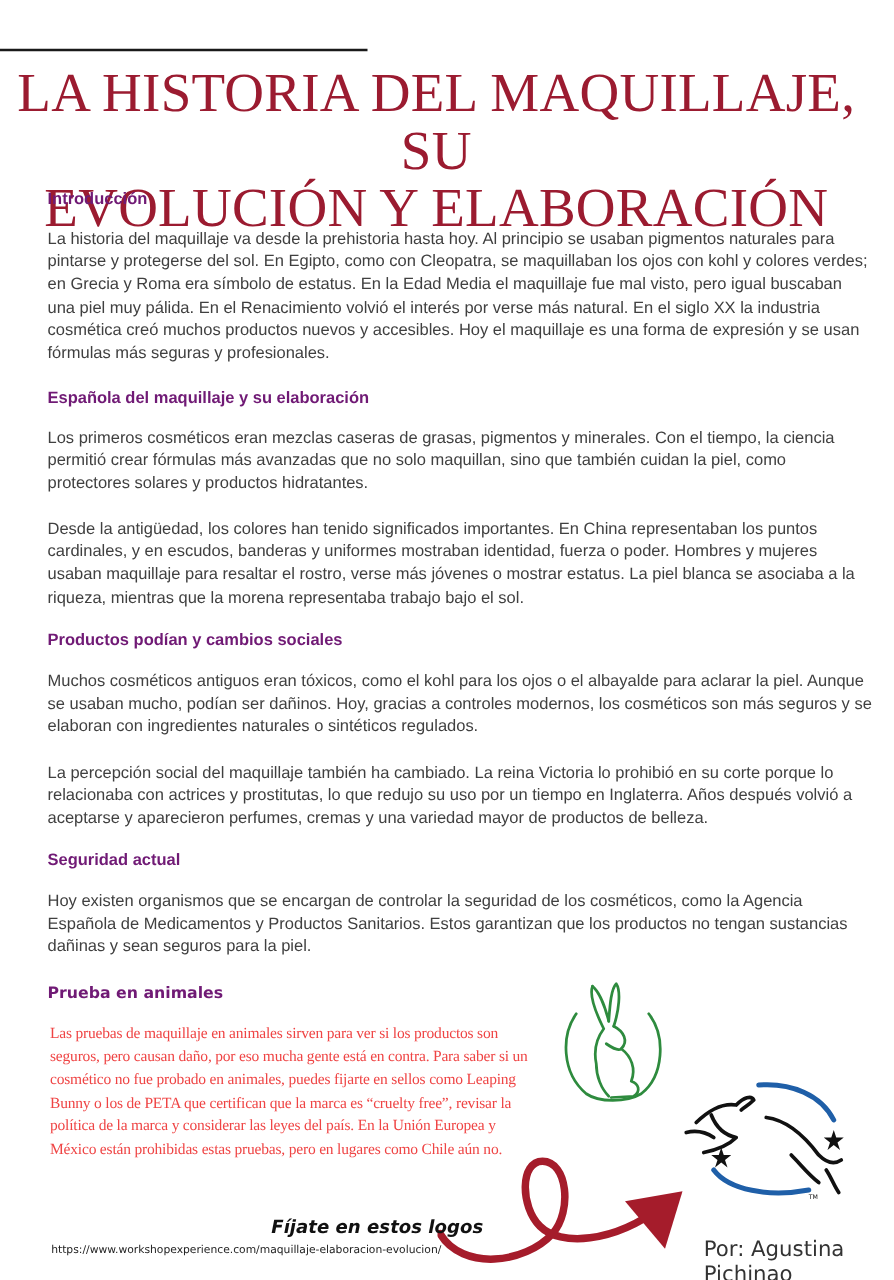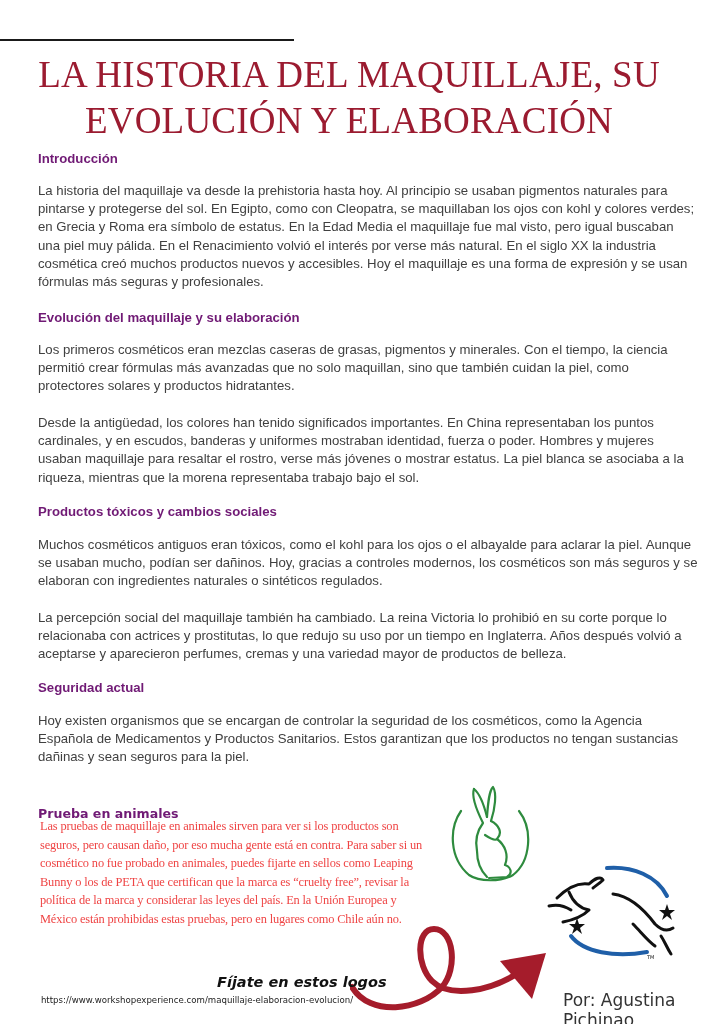--- a/index.html
+++ b/index.html
@@ -1,20 +1,20 @@
 <!DOCTYPE html>
 <html><head>
 <meta charset="utf-8">
 <style>
   html, body { margin: 0; padding: 0; background: #ffffff; }
   body { width: 715px; height: 1024px; position: relative; overflow: hidden; font-family: "Liberation Sans", sans-serif; color: #1a1a1a; }
 
   .top-rule { position: absolute; left: 0; top: 39px; width: 294px; height: 2px; background: #1a1a1a; }
 
-  .title { position: absolute; left: 0; top: 52px; width: 698px; text-align: center; font-family: "Liberation Serif", serif; font-size: 37px; line-height: 46px; letter-spacing: 0.2px; font-weight: normal; margin: 0; }
+  .title { position: absolute; left: 0; top: 52px; width: 698px; text-align: center; font-family: "Liberation Serif", serif; font-size: 44px; line-height: 46px; letter-spacing: 0.2px; font-weight: normal; margin: 0; }
   .title span { display: block; }
 
   .section-head { position: absolute; left: 38px; font-size: 13.2px; font-weight: bold; margin: 0; color: #701a75; }
   .para { position: absolute; left: 38px; width: 660px; font-size: 13.2px; line-height: 18.2px; margin: 0; color: #404040; }
 
   .para-animals { position: absolute; left: 38px; width: 395px; font-family: Liberation Serif, serif; font-size: 12.4px; line-height: 18.6px; margin: 2px; color: #ef4444; letter-spacing: -0.15px; }
   .head-animals { font-family: "DejaVu Sans", sans-serif; font-size: 12.6px; }
 
   .logos-caption { position: absolute; left: 205px; top: 962px; font-family: "DejaVu Sans", sans-serif; font-weight: bold; font-style: italic; font-size: 14.5px; color: #111; margin: 12px; }
   .source-url { position: absolute; left: 38px; top: 993px; width: 318px; text-align: center; font-family: "DejaVu Sans", sans-serif; font-size: 8.6px; line-height: 14px; color: #222; margin: 0; word-break: break-word; }
@@ -29,32 +29,32 @@
 <div class="top-rule"></div>
 
 <h1 class="title" style="color:#9b1b30">
   <span>LA HISTORIA DEL MAQUILLAJE, SU</span>
   <span>EVOLUCIÓN Y ELABORACIÓN</span>
 </h1>
 
 <h2 class="section-head" style="top:151px">Introducción</h2>
 <p class="para" style="top:182px">La historia del maquillaje va desde la prehistoria hasta hoy. Al principio se usaban pigmentos naturales para pintarse y protegerse del sol. En Egipto, como con Cleopatra, se maquillaban los ojos con kohl y colores verdes; en Grecia y Roma era símbolo de estatus. En la Edad Media el maquillaje fue mal visto, pero igual buscaban una piel muy pálida. En el Renacimiento volvió el interés por verse más natural. En el siglo XX la industria cosmética creó muchos productos nuevos y accesibles. Hoy el maquillaje es una forma de expresión y se usan fórmulas más seguras y profesionales.</p>
 
-<h2 class="section-head" style="top:310px">Evolución del maquillaje y su elaboración</h2>
+<h2 class="section-head" style="top:310px">Española del maquillaje y su elaboración</h2>
 <p class="para" style="top:341px">Los primeros cosméticos eran mezclas caseras de grasas, pigmentos y minerales. Con el tiempo, la ciencia permitió crear fórmulas más avanzadas que no solo maquillan, sino que también cuidan la piel, como protectores solares y productos hidratantes.</p>
 <p class="para" style="top:414px">Desde la antigüedad, los colores han tenido significados importantes. En China representaban los puntos cardinales, y en escudos, banderas y uniformes mostraban identidad, fuerza o poder. Hombres y mujeres usaban maquillaje para resaltar el rostro, verse más jóvenes o mostrar estatus. La piel blanca se asociaba a la riqueza, mientras que la morena representaba trabajo bajo el sol.</p>
 
-<h2 class="section-head" style="top:504px">Productos tóxicos y cambios sociales</h2>
+<h2 class="section-head" style="top:504px">Productos podían y cambios sociales</h2>
 <p class="para" style="top:536px">Muchos cosméticos antiguos eran tóxicos, como el kohl para los ojos o el albayalde para aclarar la piel. Aunque se usaban mucho, podían ser dañinos. Hoy, gracias a controles modernos, los cosméticos son más seguros y se elaboran con ingredientes naturales o sintéticos regulados.</p>
 <p class="para" style="top:609px">La percepción social del maquillaje también ha cambiado. La reina Victoria lo prohibió en su corte porque lo relacionaba con actrices y prostitutas, lo que redujo su uso por un tiempo en Inglaterra. Años después volvió a aceptarse y aparecieron perfumes, cremas y una variedad mayor de productos de belleza.</p>
 
 <h2 class="section-head" style="top:680px">Seguridad actual</h2>
 <p class="para" style="top:712px">Hoy existen organismos que se encargan de controlar la seguridad de los cosméticos, como la Agencia Española de Medicamentos y Productos Sanitarios. Estos garantizan que los productos no tengan sustancias dañinas y sean seguros para la piel.</p>
 
-<h2 class="section-head head-animals" style="top:806px">Prueba en animales</h2>
+<h2 class="section-head head-animals" style="top:786px">Prueba en animales</h2>
 <p class="para-animals" style="top:815px">Las pruebas de maquillaje en animales sirven para ver si los productos son seguros, pero causan daño, por eso mucha gente está en contra. Para saber si un cosmético no fue probado en animales, puedes fijarte en sellos como Leaping Bunny o los de PETA que certifican que la marca es “cruelty free”, revisar la política de la marca y considerar las leyes del país. En la Unión Europea y México están prohibidas estas pruebas, pero en lugares como Chile aún no.</p>
 
 <svg class="logo" style="left:447px; top:783px" width="88" height="100" viewBox="0 0 88 100">
   <g fill="none" stroke="#2e8b3e" stroke-width="2.2" stroke-linecap="round" stroke-linejoin="round">
     <path d="M14 28 C 2 45, 2 75, 22 92 C 32 99, 54 99, 66 92 C 84 78, 86 46, 72 28"></path>
     <path d="M27 6 C 24 14, 30 28, 36 40 C 30 48, 28 58, 30 68 C 30 78, 34 88, 40 94"></path>
     <path d="M27 6 C 32 10, 37 22, 40 34"></path>
     <path d="M40 34 C 41 20, 42 8, 46 4 C 50 10, 48 26, 44 38"></path>
     <path d="M44 38 C 52 42, 56 50, 50 56 C 58 62, 62 72, 58 82 C 64 84, 66 90, 60 94 L 42 95"></path>
     <path d="M38 52 C 44 56, 48 58, 50 56"></path>

